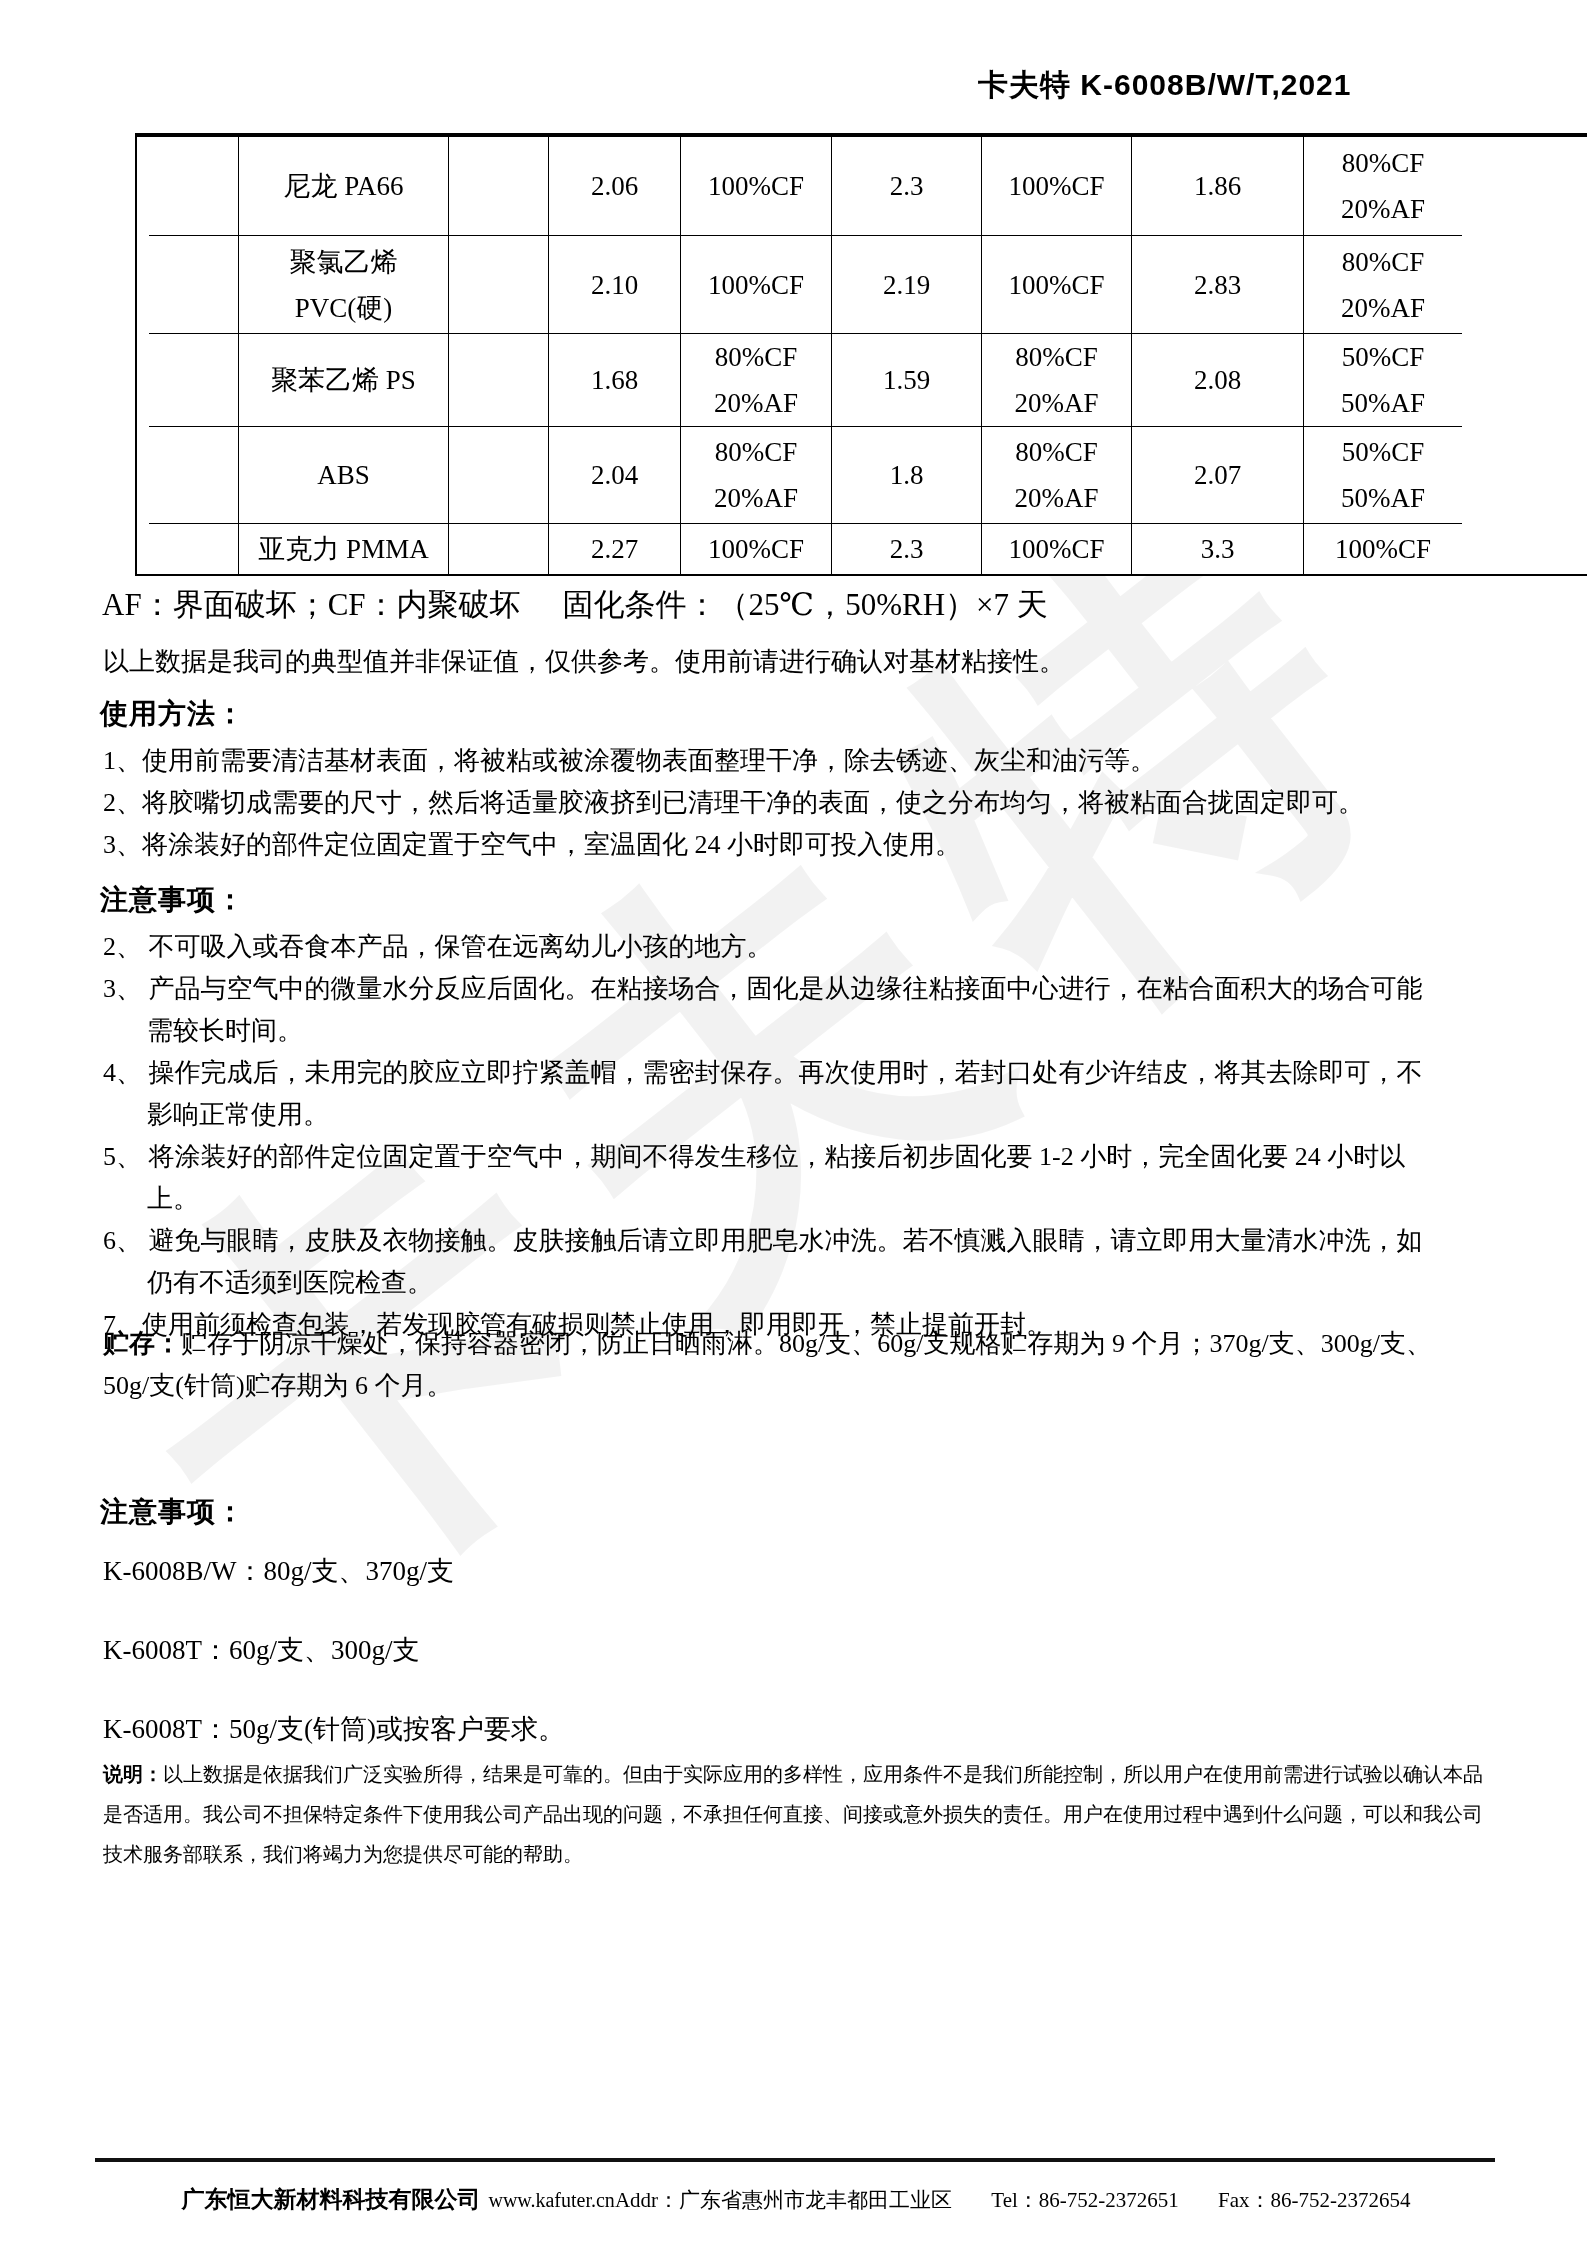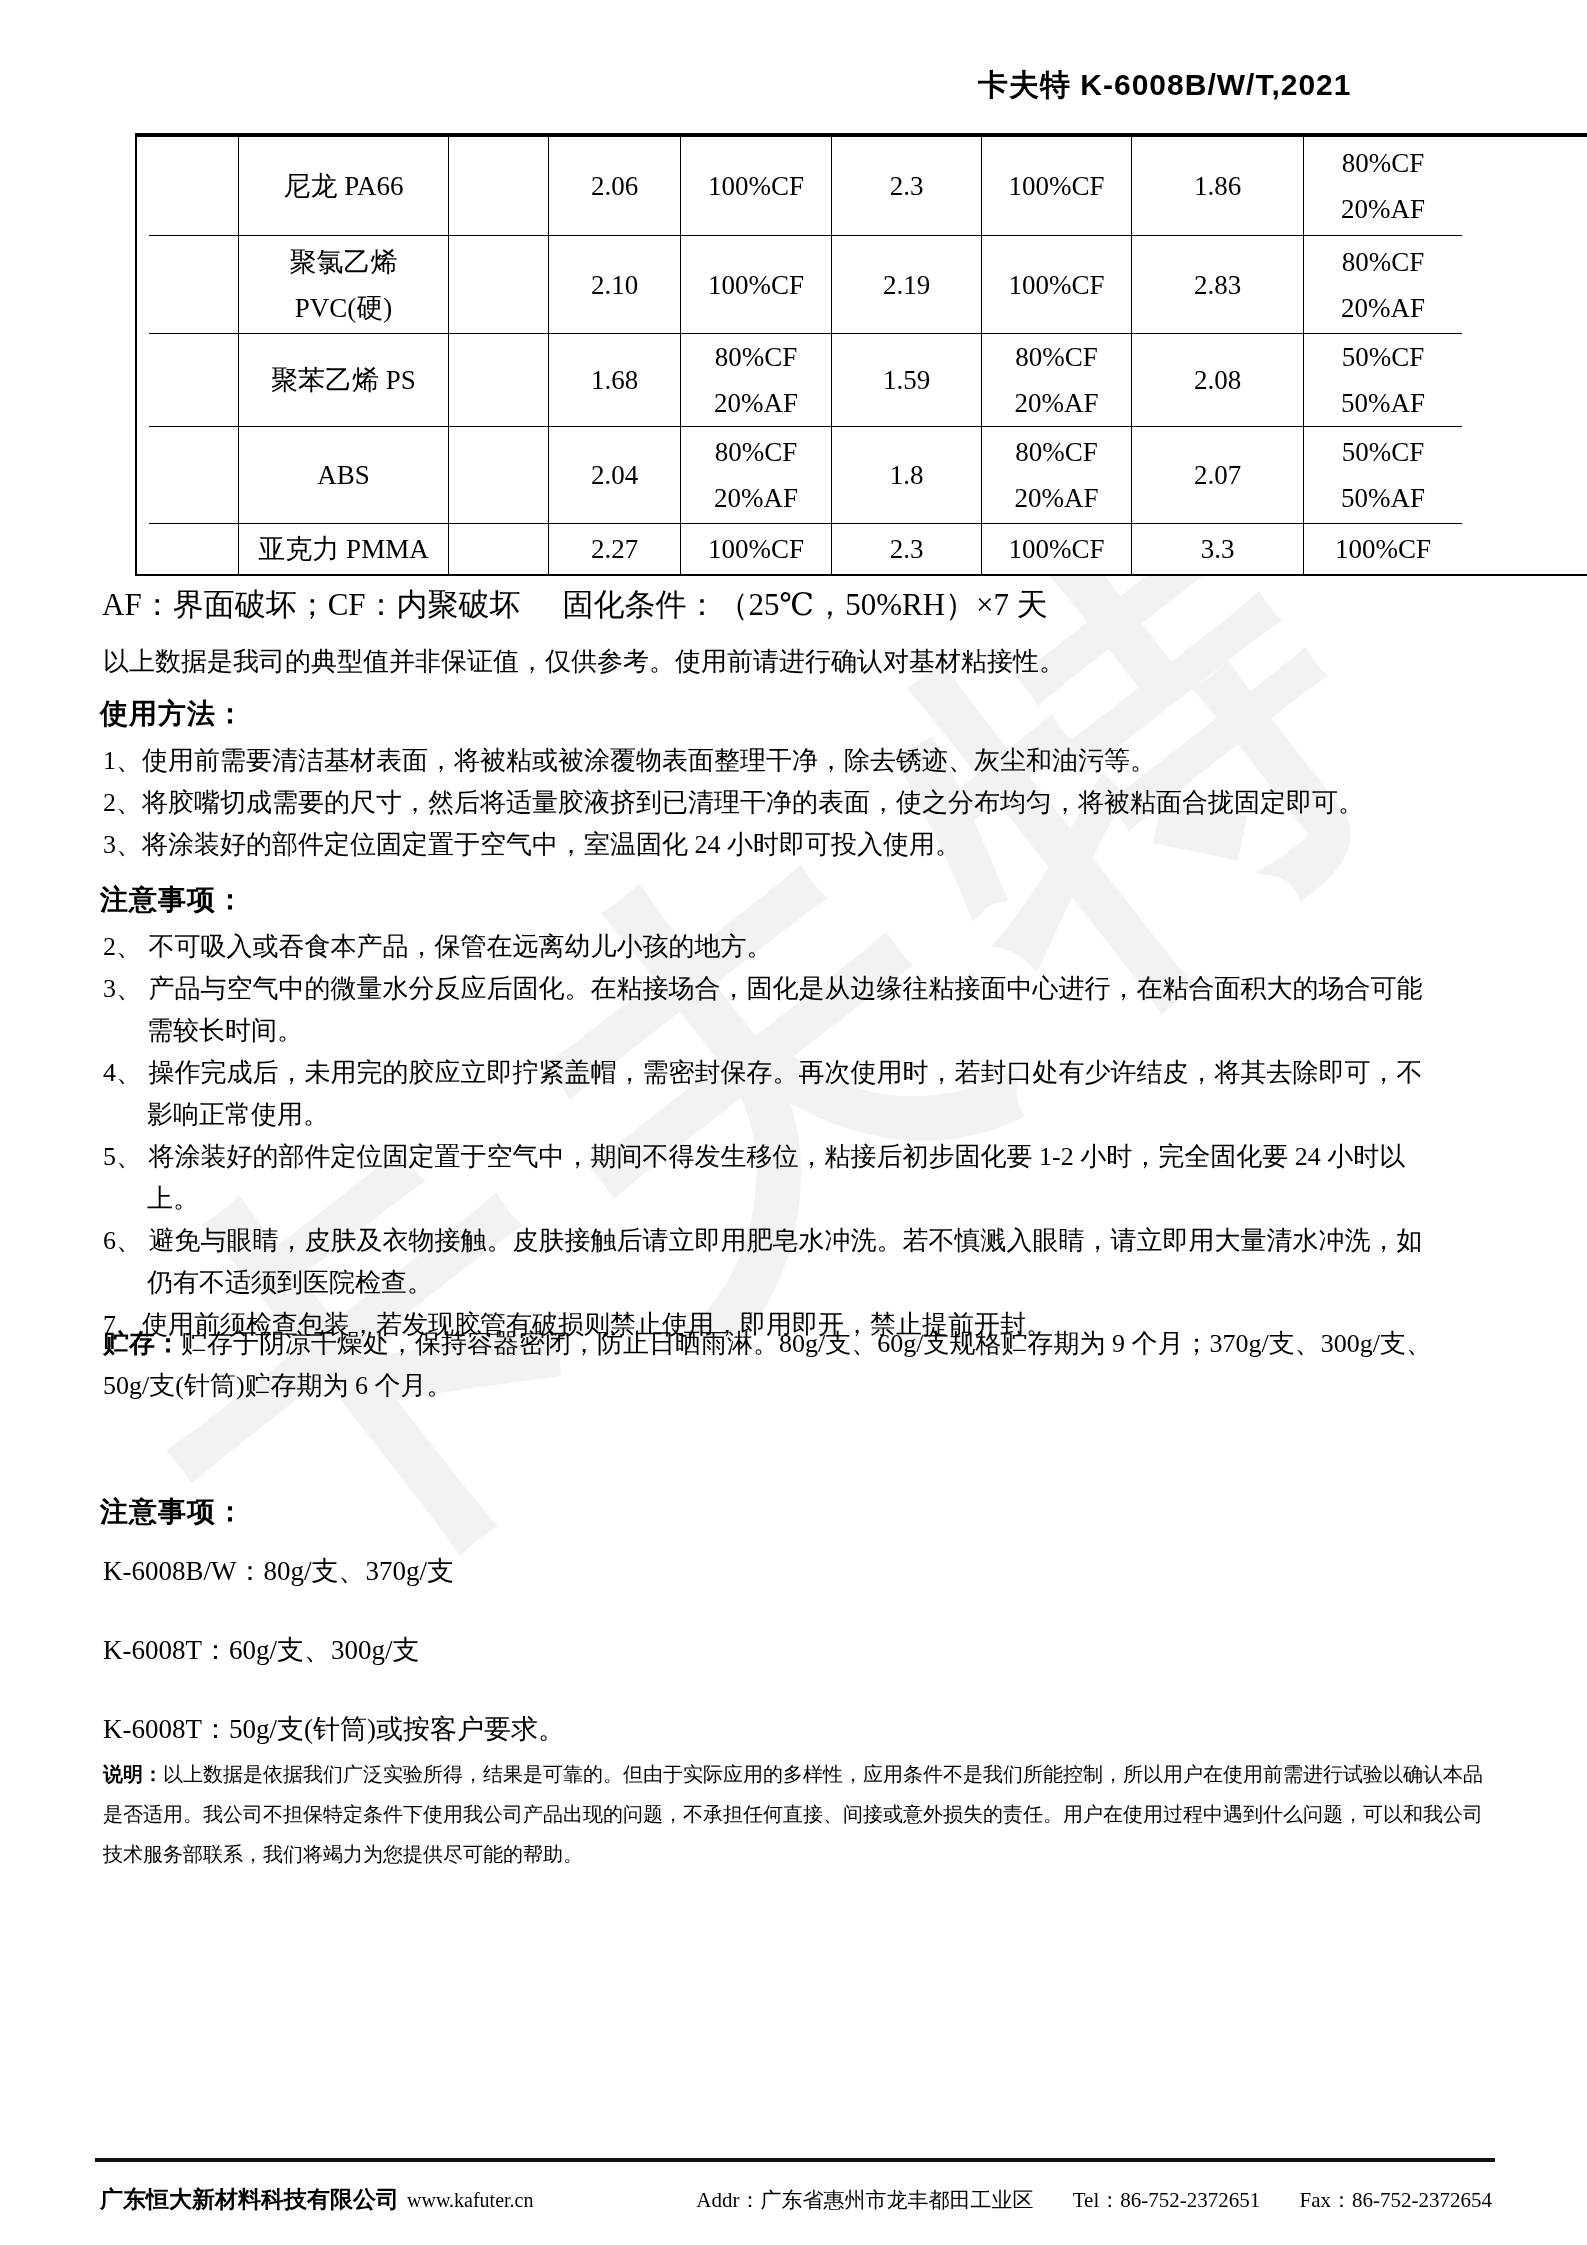--- a/index.html
+++ b/index.html
@@ -85,21 +85,21 @@
   .pack-lines { left:103px; top:1556px; font-size:27px; }
   .pack-line { margin-bottom:49px; line-height:30px; }
 
   .disclaimer { left:103px; top:1754px; width:1398px; font-size:20px; line-height:40px; }
   .disclaimer .inline-label { font-size:20px; }
 
   
   .footer-rule { left:95px; top:2158px; width:1400px; height:4px; background:#111; }
   .footer-bar {
     left:100px; top:2184px; width:1392px;
-    display:flex; align-items:baseline; justify-content:space-between;
+    display:flex; align-items:baseline; justify-content:center;
     font-size:21px; white-space:nowrap;
   }
   .footer-left { display:flex; align-items:baseline; }
   .company {
     font-family:"Liberation Sans","DejaVu Sans",sans-serif;
     font-weight:bold; font-size:23px;
   }
   .website { margin-left:8px; font-size:20px; }
   .footer-right span + span { margin-left:34px; }
 </style>

